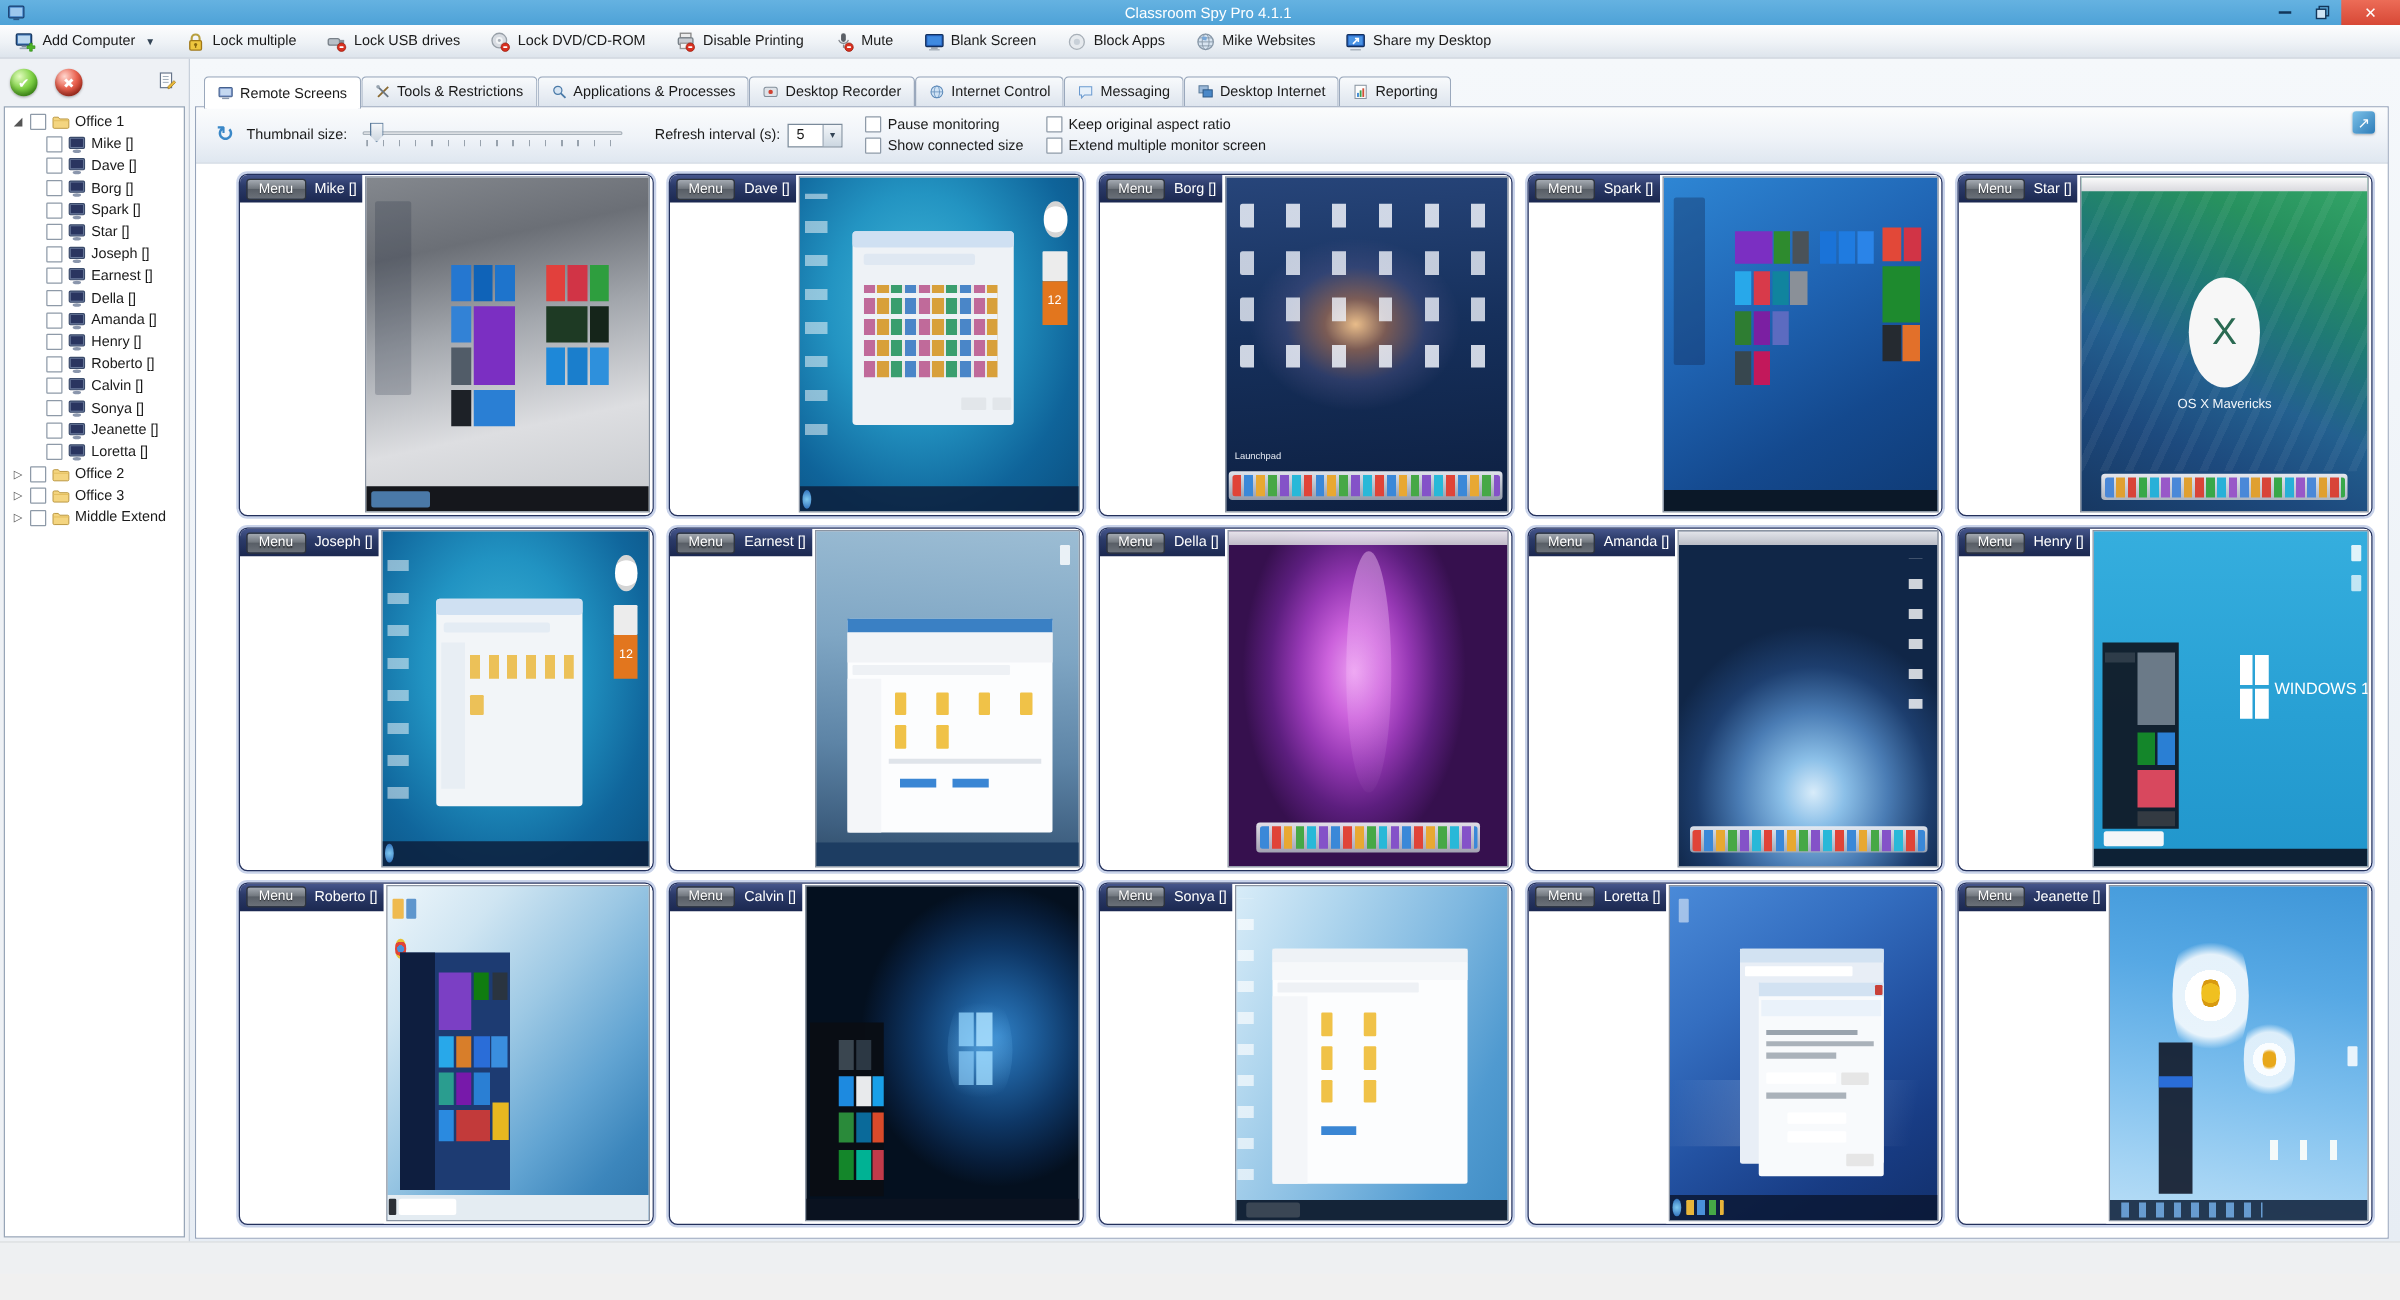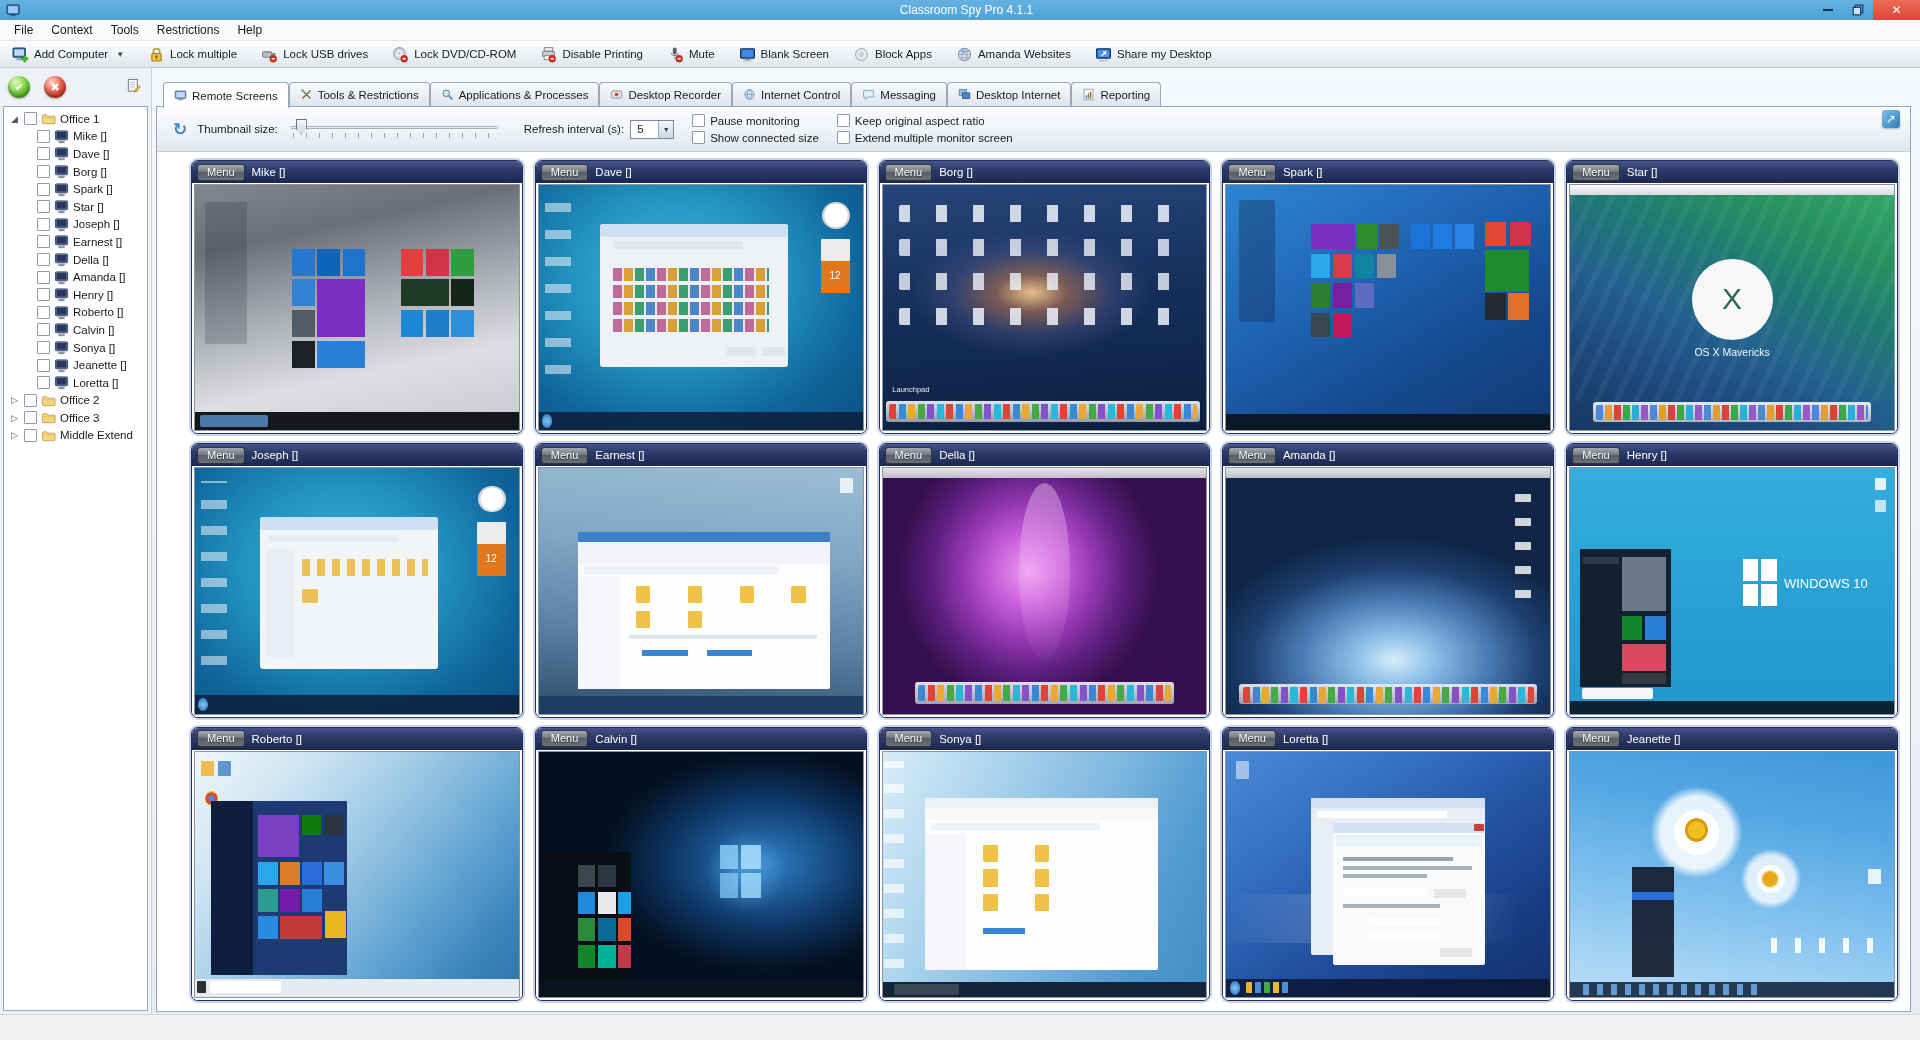--- a/index.html
+++ b/index.html
@@ -55,21 +55,21 @@
   .slider .thumb { position:absolute; left:6px; top:3px; width:11px; height:16px; background:linear-gradient(180deg,#f5f7f9,#ccd6e0); border:1px solid #5a7a9a; clip-path:polygon(0 0,100% 0,100% 62%,50% 100%,0 62%); }
   .ri-label { margin-left:26px; }
   .select { width:44px; height:19px; border:1px solid #7a8a9a; background:#fff; display:flex; align-items:center; padding-left:6px; margin-left:6px; }
   .select .arrow { margin-left:auto; width:15px; height:100%; background:linear-gradient(180deg,#f3f6f9,#ccd7e1); border-left:1px solid #9aa8b6; display:flex; align-items:center; justify-content:center; font-size:7px; color:#345; }
   .cb-col { display:flex; flex-direction:column; gap:4px; margin-left:18px; }
   .cb-item { display:flex; align-items:center; gap:5px; white-space:nowrap; }
   .expand-btn { margin-left:auto; align-self:flex-start; margin-top:3px; width:18px; height:18px; border-radius:3px; background:linear-gradient(135deg,#7cc2e9,#2e7cb8); color:#fff; display:flex; align-items:center; justify-content:center; font-size:12px; box-shadow:0 1px 2px rgba(0,0,0,.25); }
 
   
   .grid { flex:1; display:grid; grid-template-columns:repeat(5,1fr); grid-template-rows:repeat(3,1fr); gap:9px 12px; padding:8px 12px 10px 34px; background:#fff; min-height:0; }
-  .panel { border:1px solid #23305c; border-radius:7px; box-shadow:0 0 0 2px #c9d3ea; display:flex; flex-direction:column; overflow:hidden; background:#fff; min-height:0; }
+  .panel { border:1px solid #23305c; border-radius:7px; box-shadow:0 0 0 2px #c9d3ea; display:flex; flex-direction:row; overflow:hidden; background:#fff; min-height:0; }
   .phead { height:22px; flex:none; background:linear-gradient(180deg,#46568c 0%,#2b3a68 40%,#1b2850 100%); display:flex; align-items:center; gap:7px; padding:0 5px; }
   .menu-btn { font-size:11px; color:#fff; padding:1px 9px 2px; background:linear-gradient(180deg,#a4aab2 0%,#72787f 45%,#585e66 50%,#6b7179 100%); border:1px solid #2e343c; border-radius:3px; text-shadow:0 1px 1px rgba(0,0,0,.6); }
   .pname { color:#fff; font-size:11.5px; }
   .pbody { flex:1; padding:2px 3px 3px; background:#fff; min-height:0; }
   .screen { position:relative; width:100%; height:100%; overflow:hidden; outline:1px solid #8a94a2; }
   .ov { position:absolute; }
   .slab { position:absolute; white-space:nowrap; line-height:1; }
   .slab.c { transform:translate(-50%,-50%); }
 
   .statusbar { height:26px; background:#eef0f2; border-top:1px solid #d6d9dc; }
@@ -215,27 +215,20 @@
         </div>
       <div class="wc">
           <svg width="14" height="14">
             <use href="#s-restore"></use>
           </svg>
         </div>
       <div class="wc close">✕</div>
     </div>
   </div>
 
-  <div class="menubar">
-      <div class="menu-item">File</div>
-      <div class="menu-item">Context</div>
-      <div class="menu-item">Tools</div>
-      <div class="menu-item">Restrictions</div>
-      <div class="menu-item">Help</div>
-    </div>
 
   <div class="toolbar">
       <div class="tool-btn">
         <svg class="ic">
           <use href="#i-computer-add"></use>
         </svg>
         <span>Add Computer</span>
         <span class="caret">▼</span>
       </div>
       <div class="tool-btn">
@@ -277,21 +270,21 @@
       <div class="tool-btn">
         <svg class="ic">
           <use href="#i-apps"></use>
         </svg>
         <span>Block Apps</span>
       </div>
       <div class="tool-btn">
         <svg class="ic">
           <use href="#i-globe"></use>
         </svg>
-        <span>Amanda Websites</span>
+        <span>Mike Websites</span>
       </div>
       <div class="tool-btn">
         <svg class="ic">
           <use href="#i-share"></use>
         </svg>
         <span>Share my Desktop</span>
       </div>
     </div>
 
   <div class="main">

